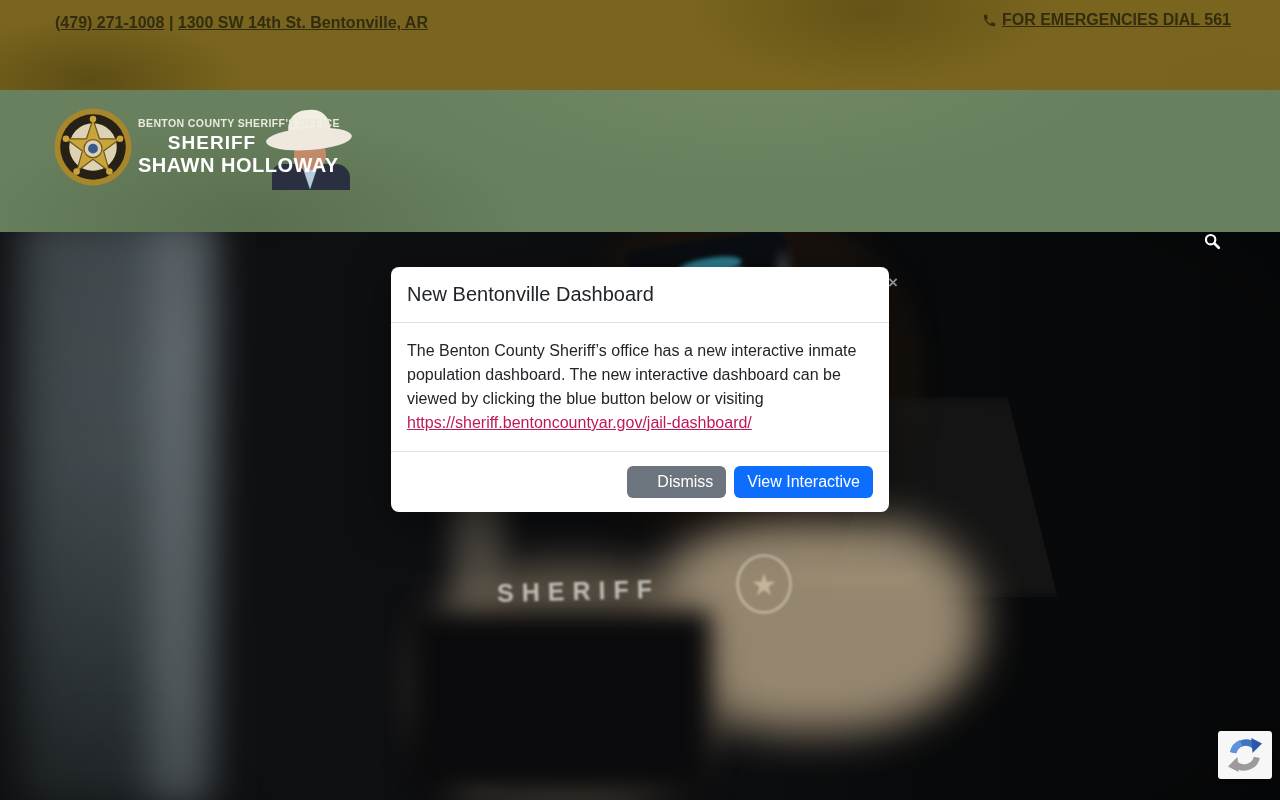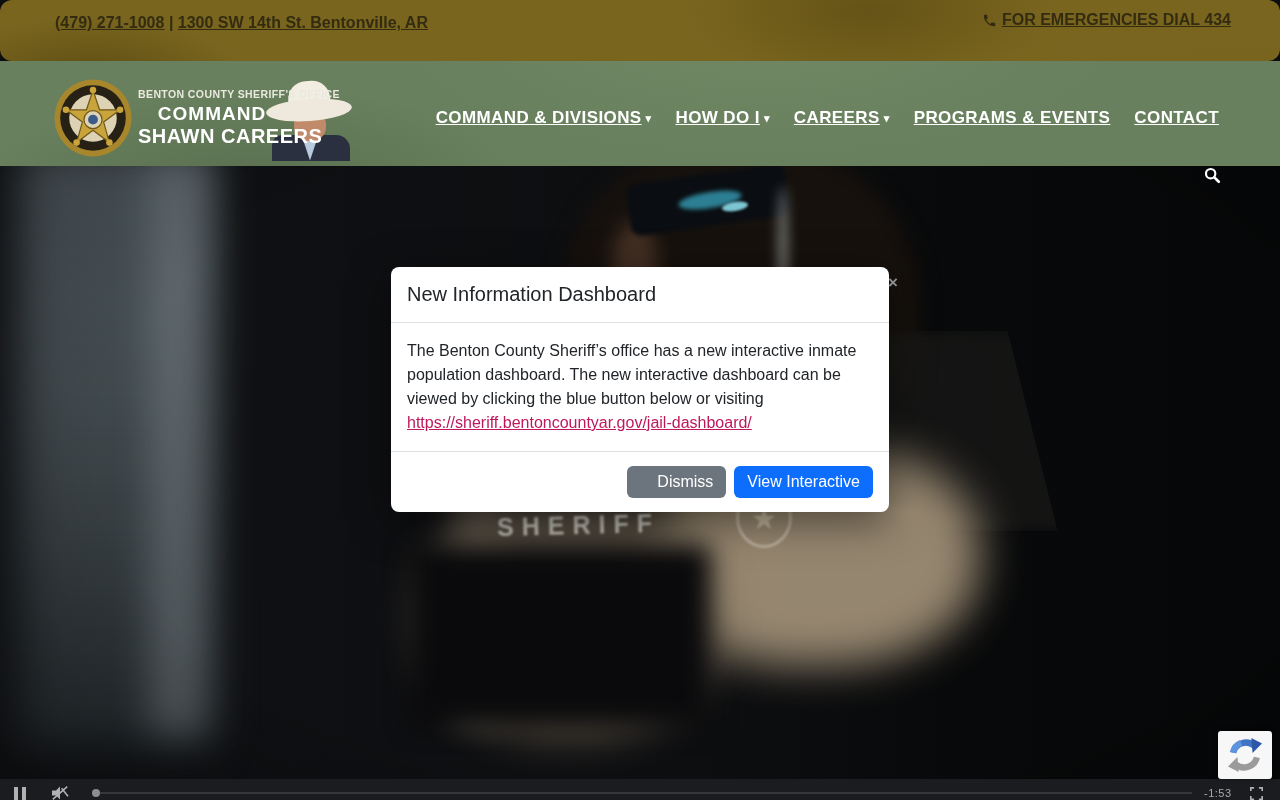--- a/index.html
+++ b/index.html
@@ -1,35 +1,35 @@
 <!DOCTYPE html>
 <html><head>
 <meta charset="utf-8">
 <style>
   * { margin:0; padding:0; box-sizing:border-box; }
   html,body { width:1280px; height:800px; overflow:hidden; background:#0c0d10;
               font-family:"Liberation Sans", sans-serif; }
   .page { position:relative; width:1280px; height:800px; overflow:hidden; }
 
   
-  .topbar { position:relative; width:100%; height:61px;
+  .topbar { position:relative; width:100%; height:90px;
     background:
       radial-gradient(220px 90px at 90px 80px, rgba(60,48,10,.45), transparent 70%),
       radial-gradient(260px 110px at 870px 10px, rgba(70,56,12,.4), transparent 70%),
       radial-gradient(300px 120px at 1230px 80px, rgba(120,100,30,.5), transparent 70%),
       #79651e;
-    color:#332c10; font-weight:bold; font-size:16px;border-radius:12px; }
+    color:#332c10; font-weight:bold; font-size:16px; }
   .topbar a { color:#332c10; text-decoration:underline; }
   .topbar-left { position:absolute; left:0; top:10px; width:440px; line-height:25px; }
   .tb-line1 { padding-left:55px; }
   .topbar-right { position:absolute; right:49px; top:11px; display:flex; align-items:center; gap:5px; }
   .phone-glyph { width:15px; height:15px; display:inline-block; }
 
   
-  .navbar { position:relative; width:100%; height:105px;
+  .navbar { position:relative; width:100%; height:142px;
     background:
       radial-gradient(400px 150px at 250px 130px, rgba(40,60,35,.25), transparent 70%),
       radial-gradient(500px 160px at 760px -20px, rgba(150,170,130,.18), transparent 70%),
       #69805e;
     display:flex; align-items:center;padding-left:19px; }
   .brand { position:absolute; left:52px; top:8px; display:flex; align-items:center; height:97px; }
   .badge-svg { width:82px; height:82px; }
   .brand-text { margin-left:4px; color:#f2f2ea; text-align:center; width:148px; position:relative; z-index:3; }
   .brand-office { font-size:10.5px; font-weight:bold; letter-spacing:.4px; white-space:nowrap; color:#e9e9df; }
   .brand-rank { font-size:19px; font-weight:bold; letter-spacing:1px; margin-top:3px; color:#fff; }
@@ -147,21 +147,21 @@
       <div class="tb-line1">
         <a href="#">(479) 271-1008</a>
         <span>|</span>
         <a href="#">1300 SW 14th St. Bentonville, AR</a>
       </div>
     </div>
     <div class="topbar-right">
       <svg class="phone-glyph" viewBox="0 0 24 24">
         <path fill="#332c10" d="M6.6 10.8c1.4 2.8 3.8 5.1 6.6 6.6l2.2-2.2c.3-.3.7-.4 1-.2 1.2.4 2.5.6 3.8.6.6 0 1 .4 1 1V20c0 .6-.4 1-1 1C10.8 21 3 13.2 3 3.8c0-.6.4-1 1-1h3.5c.6 0 1 .4 1 1 0 1.3.2 2.6.6 3.8.1.3 0 .7-.2 1l-2.3 2.2z"></path>
       </svg>
-      <a href="#">FOR EMERGENCIES DIAL 434</a>
+      <a href="#">FOR EMERGENCIES DIAL 561</a>
     </div>
   </div>
 
   <div class="navbar">
     <div class="brand">
       <svg class="badge-svg" viewBox="0 0 100 100">
         <circle cx="50" cy="50" r="47" fill="#a8872c"></circle>
         <circle cx="50" cy="50" r="40" fill="#262015"></circle>
         <circle cx="50" cy="50" r="29" fill="#ddd3b4"></circle>
         <g fill="#c9a43a" stroke="#6f581c" stroke-width="1.5">
@@ -170,38 +170,31 @@
         <circle cx="50" cy="16" r="4" fill="#c9a43a"></circle>
           <circle cx="83" cy="40" r="4" fill="#c9a43a"></circle>
         <circle cx="70" cy="80" r="4" fill="#c9a43a"></circle>
           <circle cx="30" cy="80" r="4" fill="#c9a43a"></circle>
         <circle cx="17" cy="40" r="4" fill="#c9a43a"></circle>
         <circle cx="50" cy="52" r="11" fill="#ddd3b4" stroke="#6f581c" stroke-width="1.5"></circle>
         <circle cx="50" cy="52" r="6" fill="#3a5a8a"></circle>
       </svg>
       <div class="brand-text">
         <div class="brand-office">BENTON COUNTY SHERIFF'S OFFICE</div>
-        <div class="brand-rank">COMMAND</div>
-        <div class="brand-name">SHAWN CAREERS</div>
+        <div class="brand-rank">SHERIFF</div>
+        <div class="brand-name">SHAWN HOLLOWAY</div>
       </div>
       <div class="brand-photo">
         <div class="suit"></div>
           <div class="shirt"></div>
           <div class="face"></div>
         <div class="hat-top"></div>
           <div class="hat-brim"></div>
       </div>
     </div>
-    <nav class="menu">
-      <a href="#"><span>COMMAND &amp; DIVISIONS</span><span class="caret">▾</span></a>
-      <a href="#"><span>HOW DO I</span><span class="caret">▾</span></a>
-      <a href="#"><span>CAREERS</span><span class="caret">▾</span></a>
-      <a href="#"><span>PROGRAMS &amp; EVENTS</span></a>
-      <a href="#"><span>CONTACT</span></a>
-    </nav>
   </div>
 
   <div class="hero">
     <div class="shape band-left"></div>
     <div class="shape band-left-core"></div>
     <div class="shape edge-light"></div>
     <div class="shape head"></div>
     <div class="shape ear"></div>
     <div class="shape glasses"></div>
     <div class="shape lens1"></div>
@@ -311,21 +304,21 @@
       <path d="M9 21 A16.5 16.5 0 0 1 19 8.6" fill="none" stroke="#5d94dd" stroke-width="8"></path>
       <polygon points="32,2.5 45.5,9.5 33.5,21.5" fill="#2c57a8"></polygon>
       <path d="M39 27 A16.5 16.5 0 0 1 12 35.5" fill="none" stroke="#9b9b9b" stroke-width="8"></path>
       <polygon points="16,45.5 2.5,38.5 14.5,26.5" fill="#9b9b9b"></polygon>
     </svg>
   </div>
 
   <div class="modal">
     <div class="modal-close">×</div>
     <div class="modal-header">
-      <div class="modal-title">New Information Dashboard</div>
+      <div class="modal-title">New Bentonville Dashboard</div>
     </div>
     <div class="modal-body">
       <p>
         <span>The Benton County Sheriff’s office has a new interactive inmate population dashboard. The new interactive dashboard can be viewed by clicking the blue button below or visiting </span>
         <a href="#">https://sheriff.bentoncountyar.gov/jail-dashboard/</a>
       </p>
     </div>
     <div class="modal-footer">
       <button class="btn btn-secondary">Dismiss</button>
       <button class="btn btn-primary">View Interactive</button>

